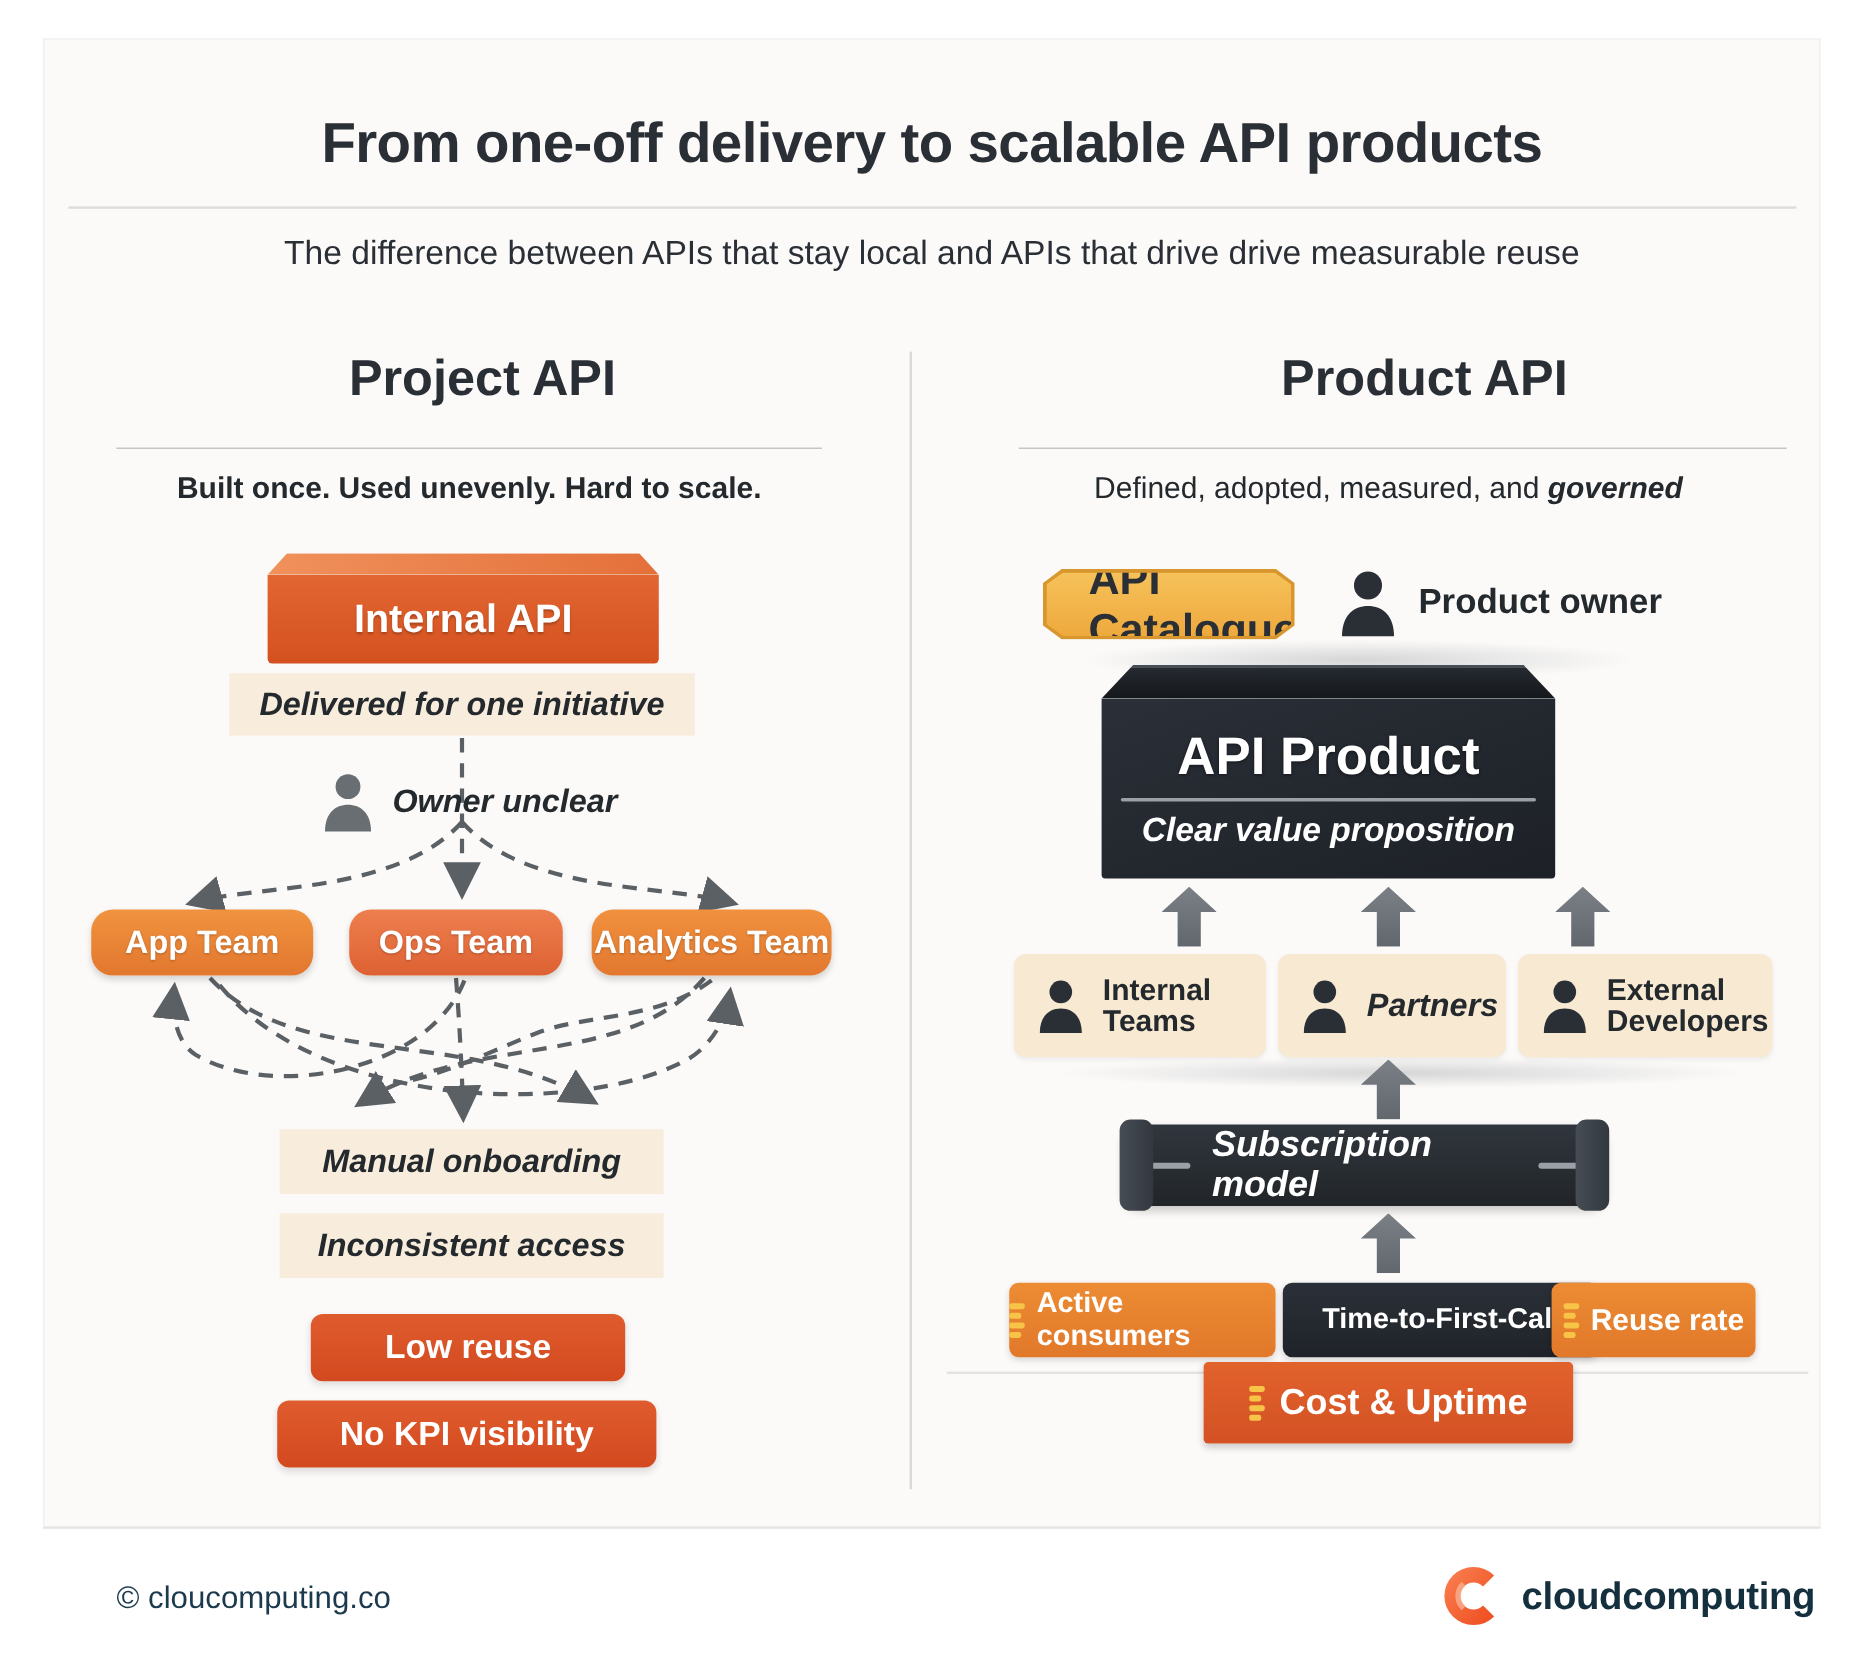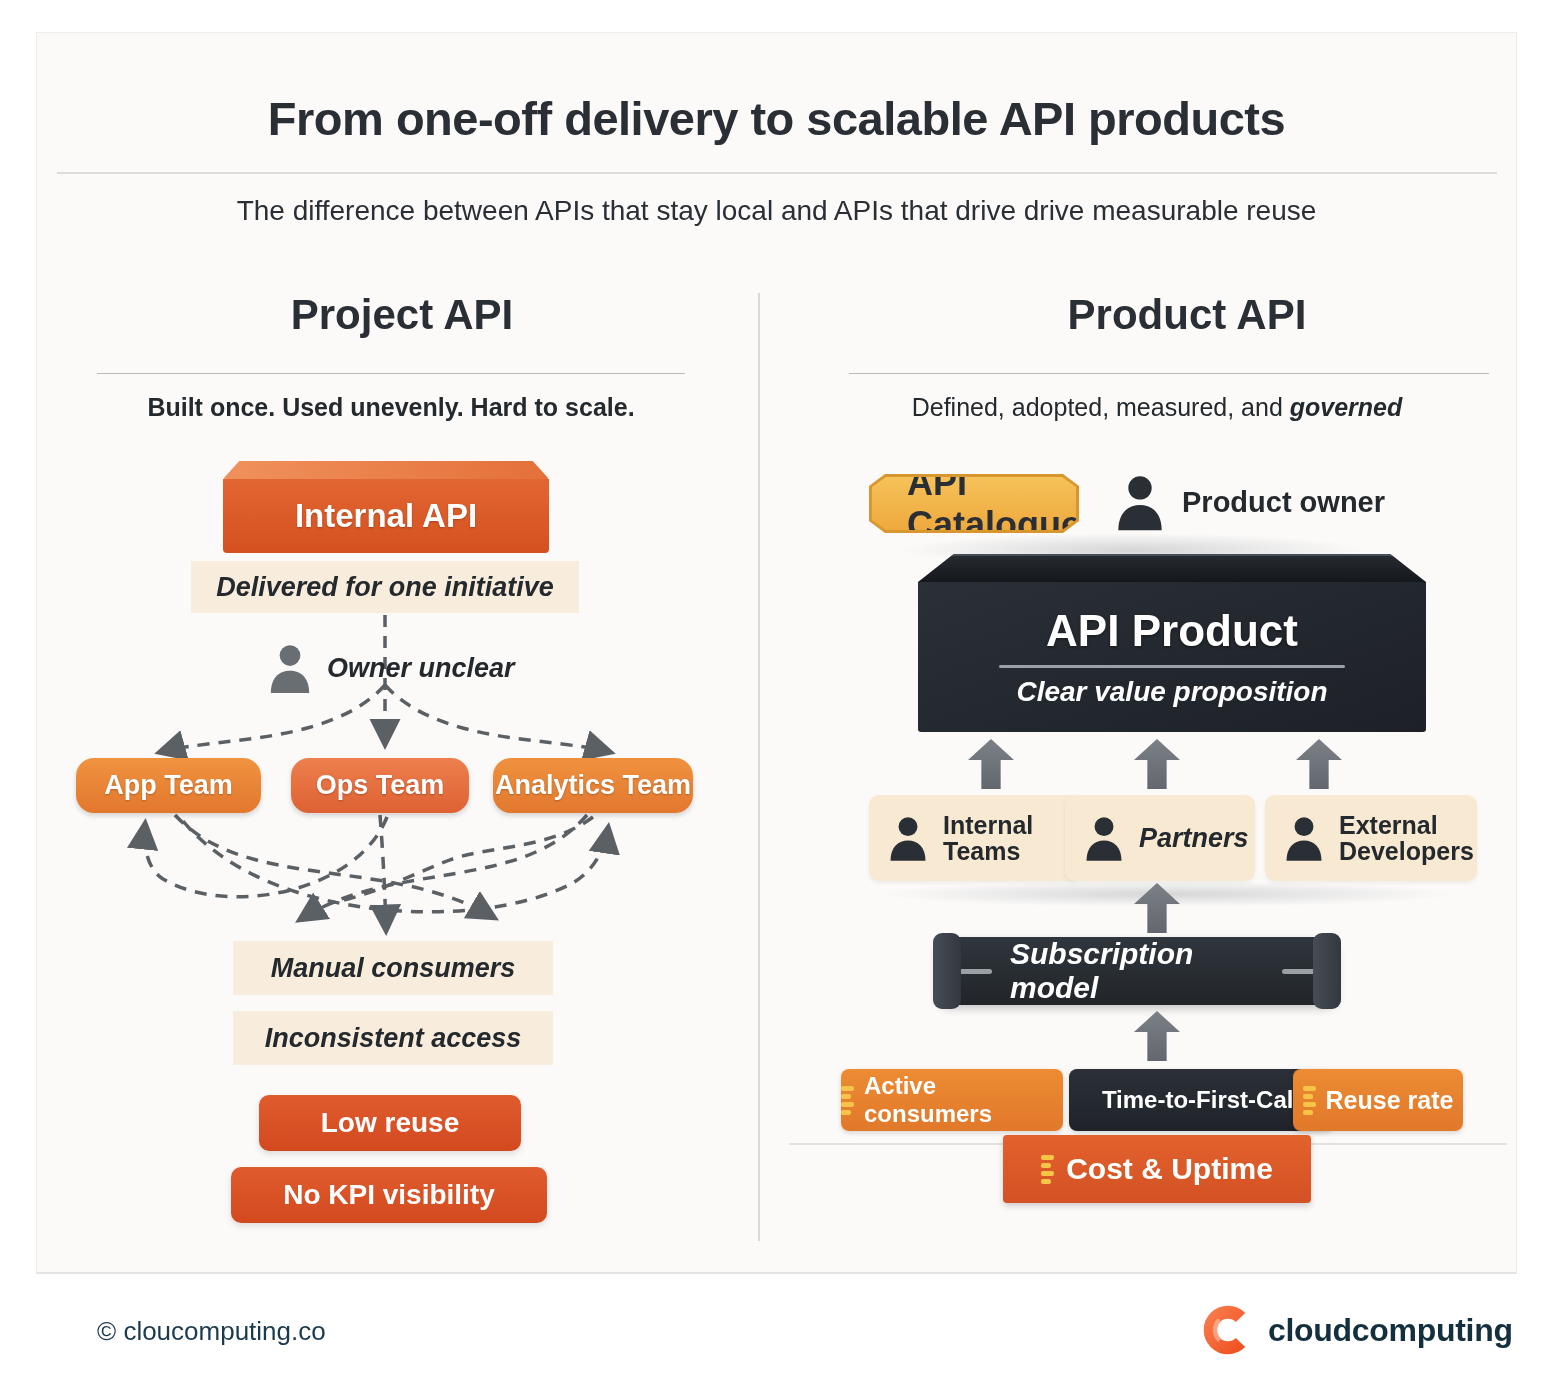--- a/index.html
+++ b/index.html
@@ -70,38 +70,38 @@
   .badge-inner { position:absolute; left:3px; top:3px; right:3px; bottom:3px;
                  background:linear-gradient(180deg,#f6c25a,#eea93d);
                  clip-path:polygon(14px 0,calc(100% - 14px) 0,100% 10px,100% calc(100% - 10px),calc(100% - 14px) 100%,14px 100%,0 calc(100% - 10px),0 10px);
                  display:flex; align-items:center; justify-content:center;
                  font-size:36px; font-weight:bold; color:#2a2e35;padding-left:40px; }
   .prod-owner { position:absolute; left:1077px; top:438px; display:flex; align-items:center; gap:16px; }
   .prod-owner .label { font-size:29px; font-weight:bold; color:#24292e; }
 
   .soft-shadow { position:absolute; background:radial-gradient(ellipse at center, rgba(120,120,125,0.28), rgba(120,120,125,0) 70%); border-radius:50%; }
 
-  .api3d-right { position:absolute; left:881px; top:521px; width:508px; }
+  .api3d-right { position:absolute; left:881px; top:521px; width:378px; }
   .api3d-right .top { height:28px; background:linear-gradient(180deg,#262b31,#14171c);
                       clip-path:polygon(7% 0,93% 0,100% 100%,0 100%); border-top:2px solid #484e55; }
   .api3d-right .front { height:150px; background:linear-gradient(160deg,#2b3038 0%,#22262d 60%,#1d2127 100%);
                         border-radius:0 0 3px 3px; display:flex; flex-direction:column; align-items:center;
                         justify-content:center; color:#fff; }
   .api3d-right .ptitle { font-size:44px; font-weight:bold; text-shadow:0 1px 3px rgba(0,0,0,0.5); }
   .api3d-right .pline { width:346px; height:3px; background:#9aa0a5; margin:9px 0 8px; border-radius:2px; }
   .api3d-right .psub { font-size:28px; font-weight:bold; font-style:italic; }
 
   .block-arrow { position:absolute; width:46px; height:50px; background:linear-gradient(180deg,#7b8086,#62676d);
                  clip-path:polygon(50% 0,100% 42%,71% 42%,71% 100%,29% 100%,29% 42%,0 42%); }
 
   .consumer { position:absolute; top:762px; height:86px; background:#f8e9d2; border-radius:10px;
               display:flex; align-items:center; padding-left:18px; gap:14px; box-shadow:0 2px 4px rgba(0,0,0,0.06); }
   .consumer .label { font-size:25px; font-weight:bold; color:#24292e; line-height:1.05; }
   .consumer.partners .label { font-style:italic; font-size:27px; }
-  .consumer.c1 { left:808px;  width:210px;margin-left:24px; }
+  .consumer.c1 { left:808px;  width:210px; }
   .consumer.c2 { left:1028px; width:190px; }
   .consumer.c3 { left:1228px; width:212px; }
 
   .subscription { position:absolute; left:899px; top:904px; width:402px; height:68px;
                   background:linear-gradient(180deg,#30363d,#212529); border-radius:14px;
                   display:flex; align-items:center; justify-content:center; gap:18px;
                   color:#fff; font-size:30px; font-weight:bold; font-style:italic;
                   box-shadow:0 4px 8px rgba(0,0,0,0.2); }
   .subscription::before, .subscription::after { content:""; position:absolute; top:-4px; bottom:-4px; width:28px;
                   background:linear-gradient(90deg,#474d55,#33383f); border-radius:9px; }
@@ -183,21 +183,21 @@
         <circle cx="12" cy="7.5" r="5.4" fill="#696e72"></circle>
         <path d="M2 27 C2 19 6.5 15.4 12 15.4 C17.5 15.4 22 19 22 27 Z" fill="#696e72"></path>
       </svg>
       <span class="label">Owner unclear</span>
     </div>
 
     <div class="pill a">App Team</div>
     <div class="pill b">Ops Team</div>
     <div class="pill c">Analytics Team</div>
 
-    <div class="cream-box issue-1">Manual consumers</div>
+    <div class="cream-box issue-1">Manual onboarding</div>
     <div class="cream-box issue-2">Inconsistent access</div>
     <div class="orange-cta outcome-1">Low reuse</div>
     <div class="orange-cta outcome-2">No KPI visibility</div>
 
     <div class="badge-outer">
       <div class="badge-inner">API Catalogue</div>
     </div>
 
     <div class="prod-owner">
       <svg class="person" width="52" height="62" viewBox="0 0 24 28">

